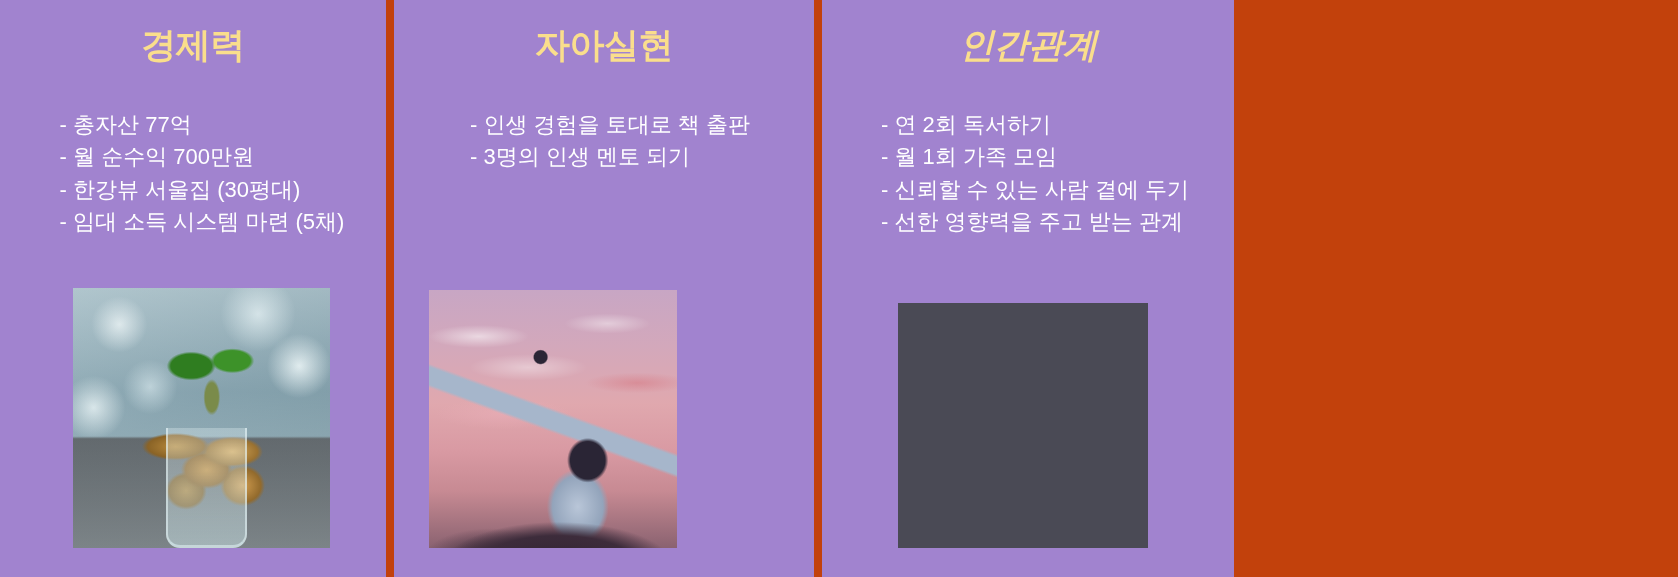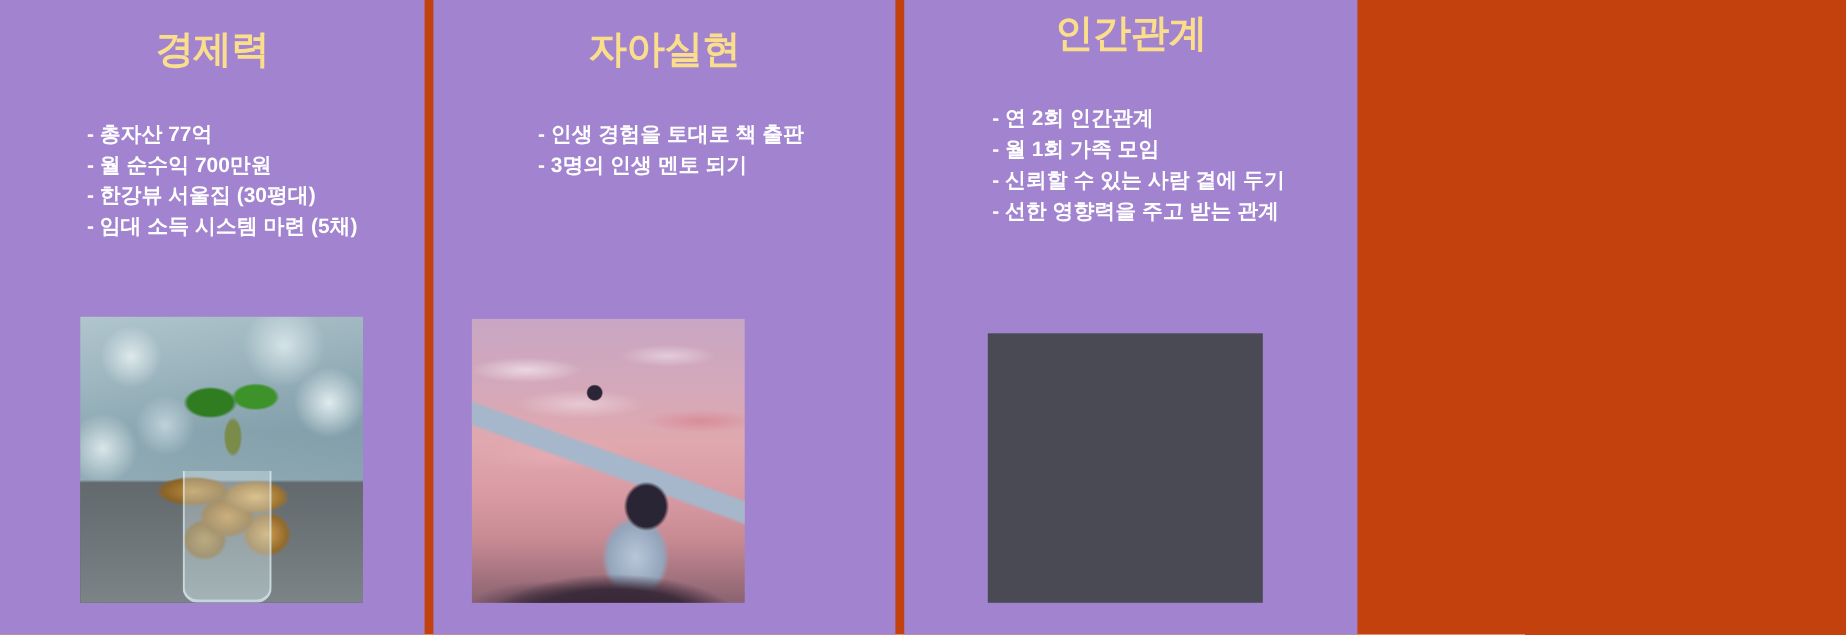--- a/index.html
+++ b/index.html
@@ -48,30 +48,30 @@
     letter-spacing: -0.5px;
     line-height: 1;
     margin: 0;
     padding: 0;
     text-align: center;
     white-space: nowrap;
   }
 
   .col-1 .col-title { margin-top: 27px; }
   .col-2 .col-title { margin-top: 27px; }
-  .col-3 .col-title { margin-top: 13px; }
+  .col-3 .col-title { margin-top: 27px; font-style: italic; }
   .col-4 .col-title { margin-top: 27px; }
 
   .bullet-list {
     list-style: none;
     margin: 0;
     padding: 0;
     color: #ffffff;
-    font-size: 19px;
-    font-weight: bold;
+    font-size: 22px;
+    font-weight: normal;
     line-height: 1.47;
     white-space: nowrap;
   }
 
   .col-1 .bullet-list { margin-top: 47px; padding-left: 18px; }
   .col-2 .bullet-list { margin-top: 47px; padding-left: 12px; }
   .col-3 .bullet-list { margin-top: 47px; padding-left: 14px; }
   .col-4 .bullet-list { margin-top: 47px; padding-left: 10px; }
 
   .bullet-list li {
@@ -235,21 +235,21 @@
     <ul class="bullet-list">
       <li>-  인생 경험을 토대로 책 출판</li>
       <li>- 3명의 인생  멘토 되기</li>
     </ul>
     <div class="photo-frame photo-summit" role="img" aria-label="A person in a hoodie sitting on a rock with one fist raised above pink sunset clouds"></div>
   </section>
 
   <section class="column col-3">
     <h2 class="col-title">인간관계</h2>
     <ul class="bullet-list">
-      <li>-  연 2회 인간관계</li>
+      <li>-  연 2회 독서하기</li>
       <li>- 월 1회 가족 모임</li>
       <li>- 신뢰할 수 있는 사람 곁에 두기</li>
       <li>- 선한 영향력을 주고 받는 관계</li>
     </ul>
     <div class="photo-frame photo-sunset" role="img" aria-label="Silhouettes of a group of people holding hands on a beach at sunset"></div>
   </section>
 
 
 </div>
 

